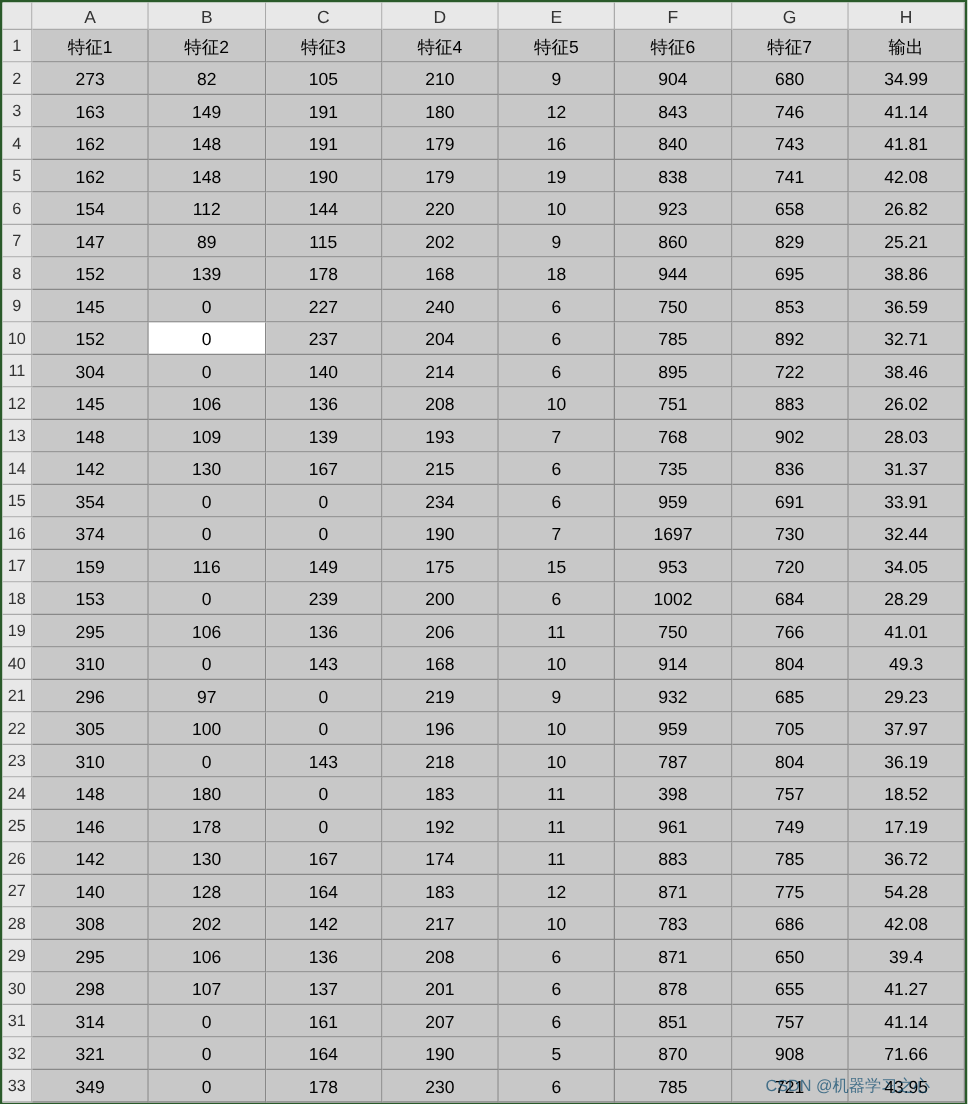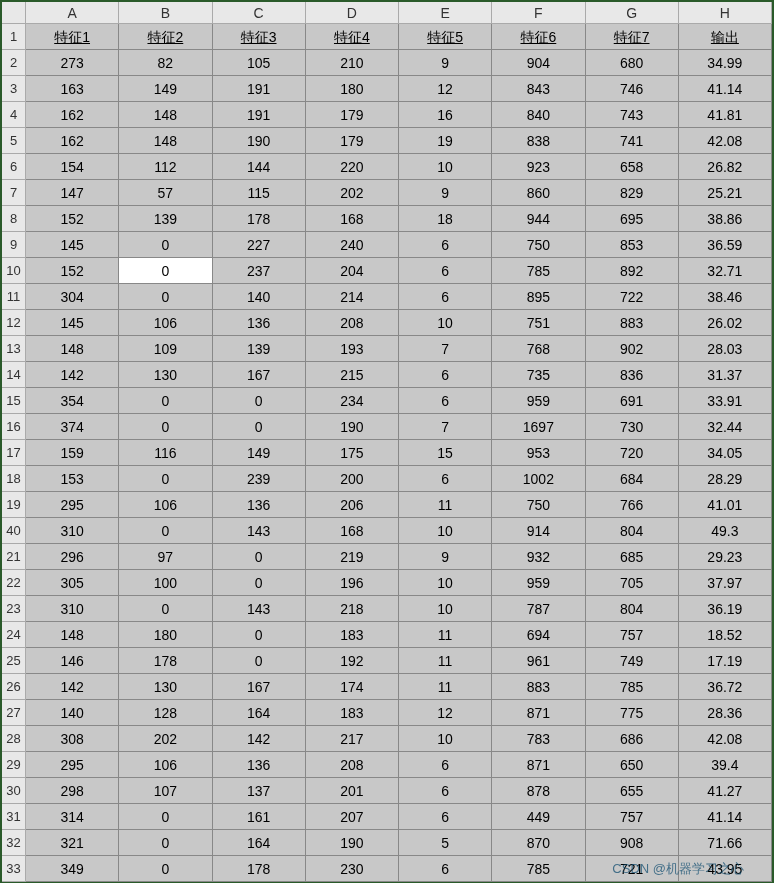--- a/index.html
+++ b/index.html
@@ -46,21 +46,20 @@
       border-bottom: 1px solid #888;
       text-align: center;
       height: 26px;
       line-height: 26px;
       font-size: 14px;
       color: #000;
       overflow: hidden;
     }
     .cell.header-row {
       font-weight: normal;
-      text-decoration: underline;
     }
     .cell.active {
       background: #fff;
     }
     .watermark {
       position: absolute;
       bottom: 6px;
       right: 30px;
       font-size: 13px;
       color: #0c4a6e;
@@ -130,21 +129,21 @@
     <div class="cell">154</div>
     <div class="cell">112</div>
     <div class="cell">144</div>
     <div class="cell">220</div>
     <div class="cell">10</div>
     <div class="cell">923</div>
     <div class="cell">658</div>
     <div class="cell">26.82</div>
     <div class="row-hdr">7</div>
     <div class="cell">147</div>
-    <div class="cell">57</div>
+    <div class="cell">89</div>
     <div class="cell">115</div>
     <div class="cell">202</div>
     <div class="cell">9</div>
     <div class="cell">860</div>
     <div class="cell">829</div>
     <div class="cell">25.21</div>
     <div class="row-hdr">8</div>
     <div class="cell">152</div>
     <div class="cell">139</div>
     <div class="cell">178</div>
@@ -287,21 +286,21 @@
     <div class="cell">10</div>
     <div class="cell">787</div>
     <div class="cell">804</div>
     <div class="cell">36.19</div>
     <div class="row-hdr">24</div>
     <div class="cell">148</div>
     <div class="cell">180</div>
     <div class="cell">0</div>
     <div class="cell">183</div>
     <div class="cell">11</div>
-    <div class="cell">694</div>
+    <div class="cell">398</div>
     <div class="cell">757</div>
     <div class="cell">18.52</div>
     <div class="row-hdr">25</div>
     <div class="cell">146</div>
     <div class="cell">178</div>
     <div class="cell">0</div>
     <div class="cell">192</div>
     <div class="cell">11</div>
     <div class="cell">961</div>
     <div class="cell">749</div>
@@ -316,21 +315,21 @@
     <div class="cell">785</div>
     <div class="cell">36.72</div>
     <div class="row-hdr">27</div>
     <div class="cell">140</div>
     <div class="cell">128</div>
     <div class="cell">164</div>
     <div class="cell">183</div>
     <div class="cell">12</div>
     <div class="cell">871</div>
     <div class="cell">775</div>
-    <div class="cell">28.36</div>
+    <div class="cell">54.28</div>
     <div class="row-hdr">28</div>
     <div class="cell">308</div>
     <div class="cell">202</div>
     <div class="cell">142</div>
     <div class="cell">217</div>
     <div class="cell">10</div>
     <div class="cell">783</div>
     <div class="cell">686</div>
     <div class="cell">42.08</div>
     <div class="row-hdr">29</div>
@@ -350,21 +349,21 @@
     <div class="cell">6</div>
     <div class="cell">878</div>
     <div class="cell">655</div>
     <div class="cell">41.27</div>
     <div class="row-hdr">31</div>
     <div class="cell">314</div>
     <div class="cell">0</div>
     <div class="cell">161</div>
     <div class="cell">207</div>
     <div class="cell">6</div>
-    <div class="cell">449</div>
+    <div class="cell">851</div>
     <div class="cell">757</div>
     <div class="cell">41.14</div>
     <div class="row-hdr">32</div>
     <div class="cell">321</div>
     <div class="cell">0</div>
     <div class="cell">164</div>
     <div class="cell">190</div>
     <div class="cell">5</div>
     <div class="cell">870</div>
     <div class="cell">908</div>

